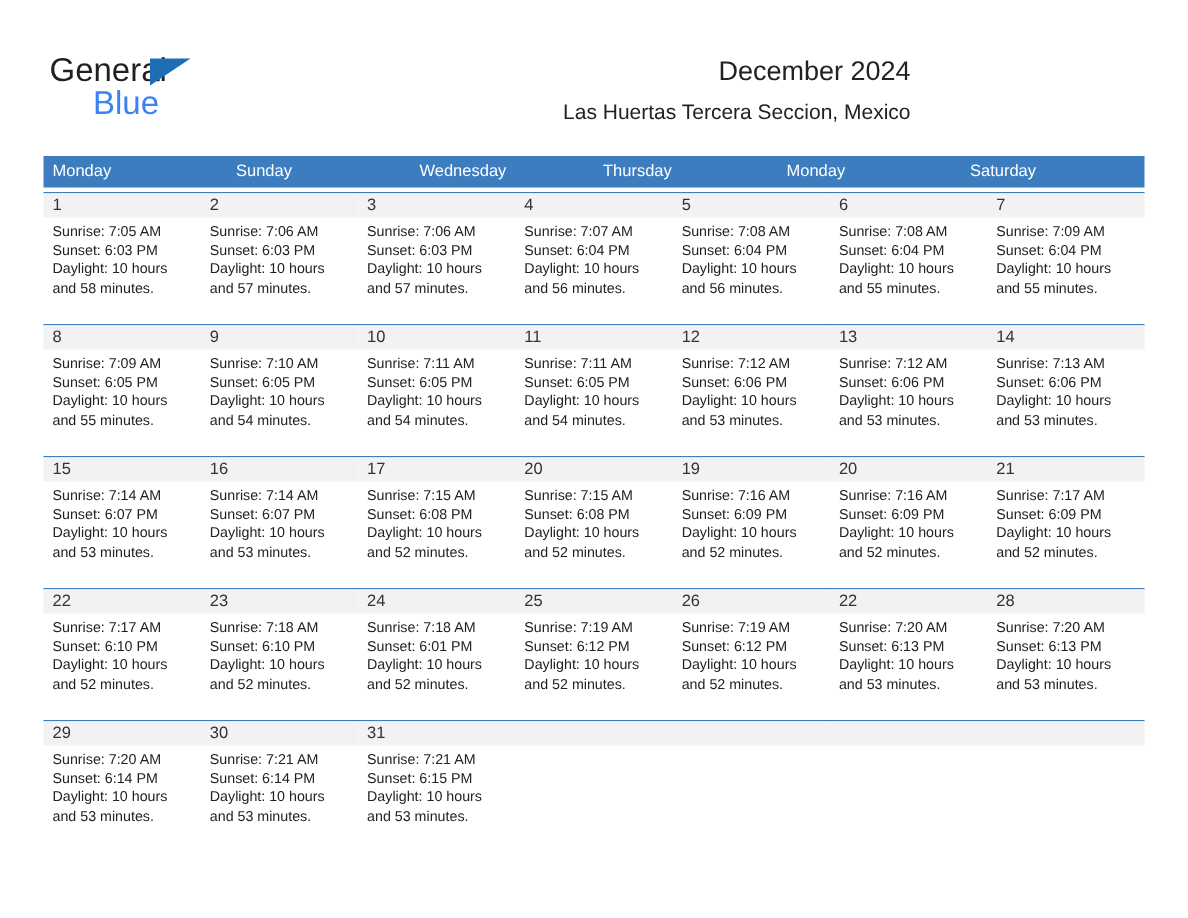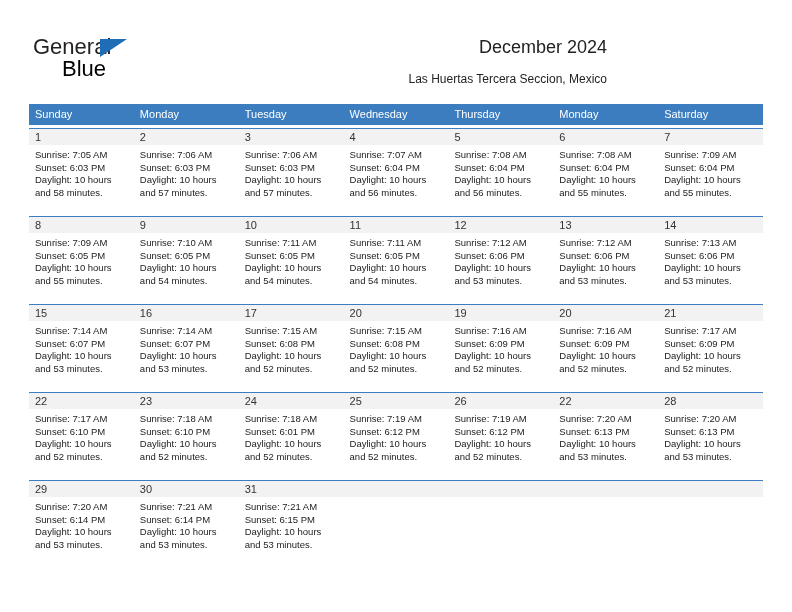--- a/index.html
+++ b/index.html
@@ -54,42 +54,42 @@
     width: 0;
     height: 0;
     border-left: 27px solid #1f6db5;
     border-bottom: 18px solid transparent;
   }
   .logo-blue {
     position: absolute;
     left: 29px;
     top: 22px;
     font-size: 22px;
-    color: #000000;
+    color: #3b82f6;
     font-family: "Liberation Sans", sans-serif;
     line-height: 22px;
   }
   .title-block {
     position: absolute;
     right: 33px;
     top: 31px;
     text-align: right;
   }
   .cal-title {
     font-size: 18px;
     color: #222222;
     font-weight: normal;
     line-height: 32px;
     white-space: nowrap;
   }
   .cal-subtitle {
-    font-size: 12px;
+    font-size: 14px;
     color: #222222;
     line-height: 18px;
-    margin-top: 7px;
+    margin-top: 2px;
     white-space: nowrap;
   }
 
   
   .calendar {
     position: absolute;
     left: 29px;
     top: 104px;
     width: 734px;
   }
@@ -161,23 +161,22 @@
     <div class="title-block">
       <div class="cal-title">December 2024</div>
       <div class="cal-subtitle">Las Huertas Tercera Seccion, Mexico</div>
     </div>
 
   </div>
 
   <div class="calendar">
 
     <div class="weekday-row">
+      <div class="weekday">Monday</div>
       <div class="weekday">Sunday</div>
-      <div class="weekday">Monday</div>
-      <div class="weekday">Tuesday</div>
       <div class="weekday">Wednesday</div>
       <div class="weekday">Thursday</div>
       <div class="weekday">Monday</div>
       <div class="weekday">Saturday</div>
     </div>
 
     <div class="week-row">
       <div class="day-cell">
         <div class="date-strip">1</div>
         <div class="info">

